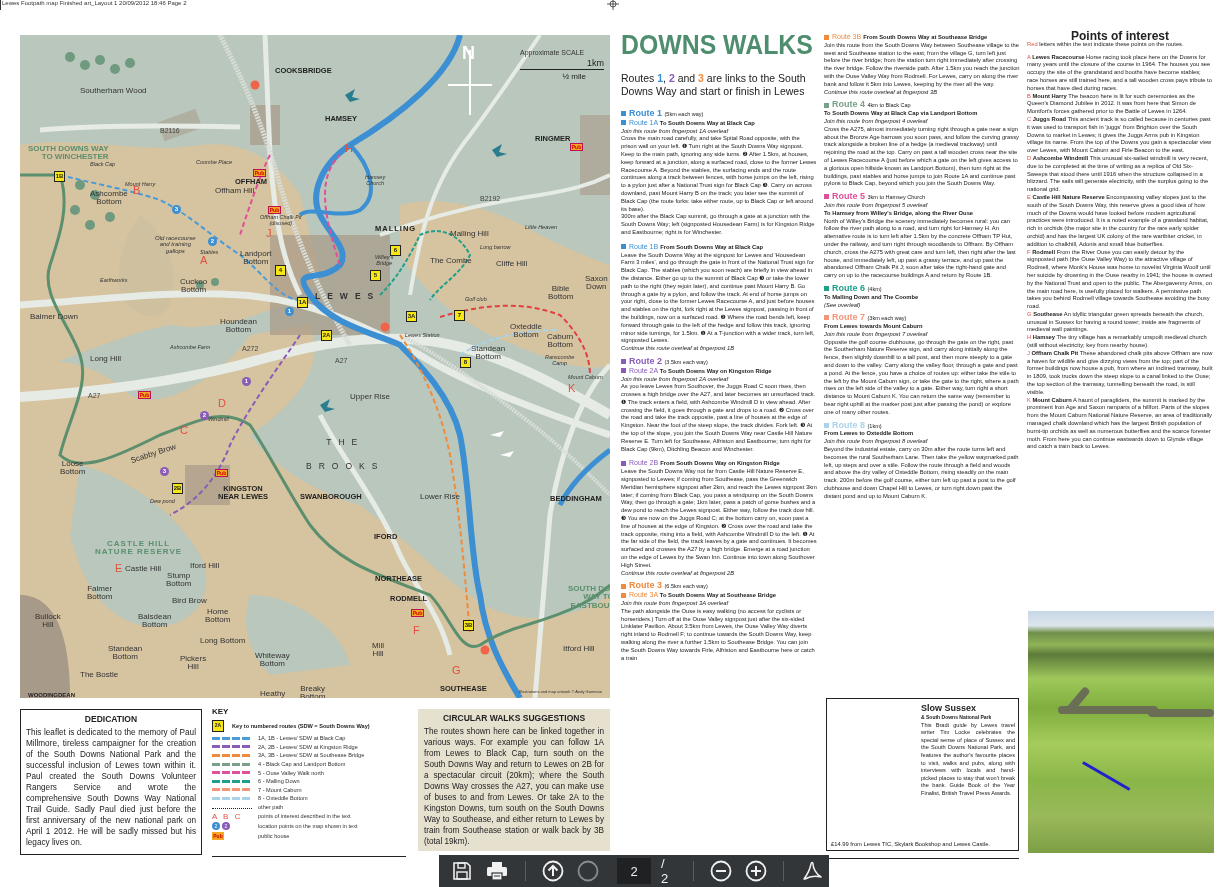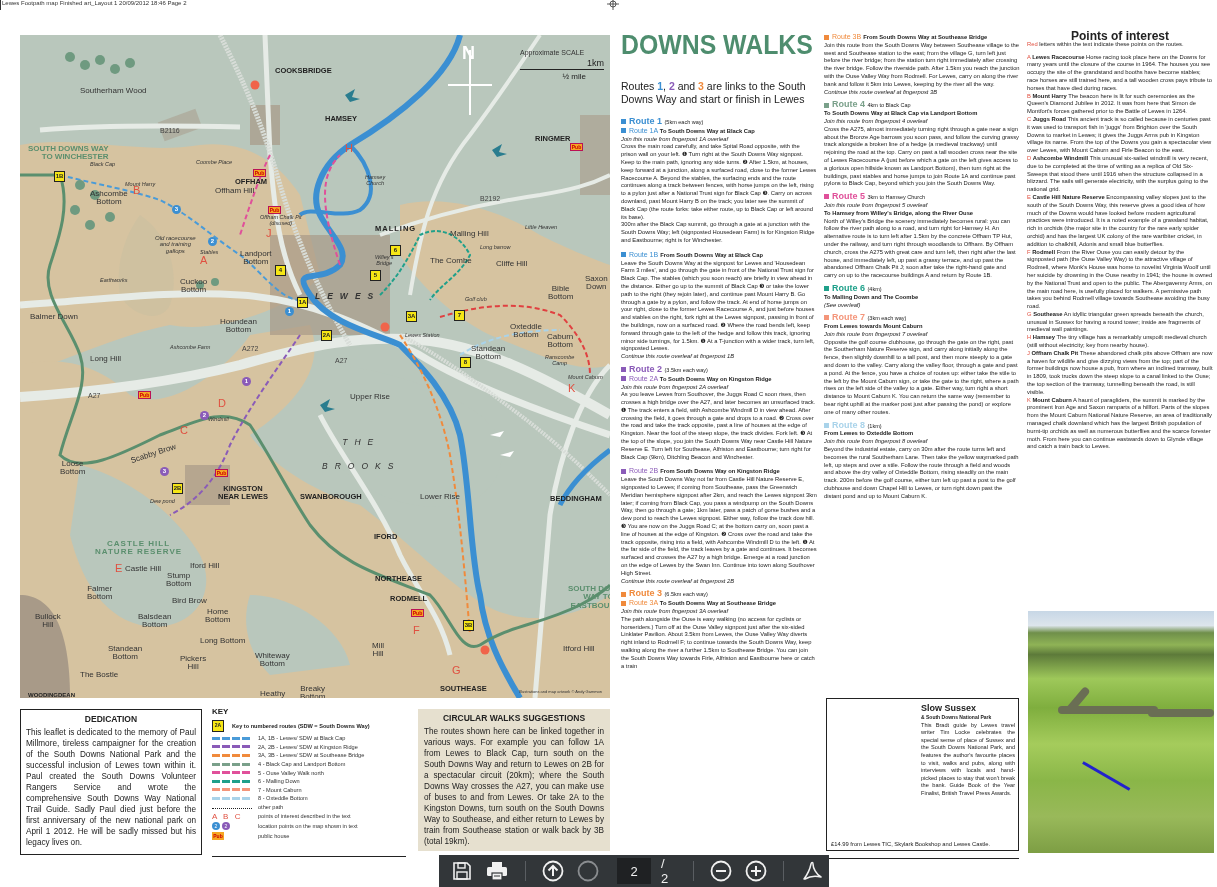--- a/index.html
+++ b/index.html
@@ -8,21 +8,21 @@
 
   .doc-header { position: absolute; left: 2px; top: 0; height: 10px; font-size: 6px; color: #333; white-space: nowrap; }
   .doc-header .cursor-line { position: absolute; left: -2px; top: 0; width: 1px; height: 10px; background: #333; }
   .crosshair { position: absolute; left: 607px; top: -2px; width: 12px; height: 12px; }
 
   
   .map { position: absolute; left: 20px; top: 35px; width: 590px; height: 663px; overflow: hidden; background: #b9c7bc; }
   .map svg { position: absolute; left: 0; top: 0; }
   .map-label { position: absolute; font-size: 8px; color: #333; white-space: nowrap; line-height: 1.05; text-align: center; }
   .map-label.town { font-weight: bold; font-size: 7.5px; color: #222; }
-  .map-label.big { font-size: 8.5px; letter-spacing: 7px; color: #333; font-style: italic; }
+  .map-label.big { font-size: 8.5px; letter-spacing: 7px; color: #333; }
   .map-label.road { font-size: 7px; color: #444; }
   .map-label.ital { font-style: italic; font-size: 5.5px; }
   .map-label.red { color: #e05040; font-size: 11px; }
   .map-label.sdw { color: #5b8f6e; font-weight: bold; font-size: 8px; text-align: right; }
   .marker { position: absolute; width: 11px; height: 11px; background: #f6e615; border: 1.5px solid #222; font-size: 6px; font-weight: bold; line-height: 8px; text-align: center; color: #222; }
   .pub { position: absolute; width: 13px; height: 8px; background: #f6a623; border: 1px solid #b15; font-size: 5px; font-weight: bold; line-height: 6px; text-align: center; color: #c00; }
   .loc { position: absolute; width: 9px; height: 9px; border-radius: 50%; color: #fff; font-size: 6px; font-weight: bold; text-align: center; line-height: 9px; }
   .loc.blue { background: #3b8fd2; }
   .loc.purple { background: #8a5bb8; }
   .north { position: absolute; left: 435px; top: 8px; width: 40px; height: 72px; }
@@ -64,21 +64,21 @@
   .col .rhead .small { font-size: 5.5px; font-weight: normal; color: #222; }
   .col .rsub { font-size: 7px; }
   .col .rsub b { font-size: 5.8px; color: #222; }
   .col .sq { display: inline-block; width: 5px; height: 5px; margin-right: 3px; vertical-align: middle; }
   .col .it { font-style: italic; }
   .col .bold { font-weight: bold; }
   .col1 { left: 621px; top: 30px; width: 196px; }
   .col2 { left: 824px; top: 33px; width: 196px; }
   .col3 { left: 1027px; top: 33px; width: 186px; }
   .title-big { font-size: 27px; font-weight: bold; color: #4e8d6e; letter-spacing: 0px; line-height: 30px; font-family: "Liberation Sans", sans-serif; transform: scaleX(0.92); transform-origin: left; white-space: nowrap; }
-  .intro { font-size: 10.5px; line-height: 13px; margin-top: 20px; margin-bottom: 12px; }
+  .intro { font-size: 10.5px; line-height: 13px; margin-top: 12px; margin-bottom: 12px; }
   .poi-title { font-size: 12px; font-weight: bold; text-align: center; }
   .poi-letter { color: #e05040; }
 
   
   .book { position: absolute; left: 826px; top: 698px; width: 193px; height: 153px; border: 1px solid #222; padding: 4px; }
   .book .cover { position: absolute; left: 4px; top: 4px; width: 85px; height: 126px; background: #d41f5e; overflow: hidden; }
   .book .cover .top { color: #fff; font-family: "Liberation Serif", serif; text-align: center; }
   .book .cover .slow { font-size: 9px; margin-top: 6px; }
   .book .cover .sussex { font-size: 15px; line-height: 14px; }
   .book .cover .sdnp { font-size: 4.5px; }
@@ -261,21 +261,21 @@
   <div class="map-label ital" style="left:150px;top:310px;">Ashcombe Farm</div>
   <div class="map-label road" style="left:222px;top:310px;">A272</div>
   <div class="map-label" style="left:70px;top:320px;">Long Hill</div>
   <div class="map-label road" style="left:68px;top:357px;">A27</div>
   <div class="map-label road" style="left:315px;top:322px;">A27</div>
   <div class="map-label ital" style="left:188px;top:382px;">Windmill</div>
   <div class="map-label" style="left:330px;top:358px;">Upper Rise</div>
   <div class="map-label" style="left:110px;top:415px;transform:rotate(-18deg);">Scabby Brow</div>
   <div class="map-label" style="left:40px;top:425px;white-space:pre;">Loose
 Bottom</div>
-  <div class="map-label big" style="left:302px;top:395px;white-space:pre;line-height:24px;">THE
+  <div class="map-label big" style="left:286px;top:395px;white-space:pre;line-height:24px;">THE
 BROOKS</div>
   <div class="map-label town" style="left:198px;top:450px;white-space:pre;">KINGSTON
 NEAR LEWES</div>
   <div class="map-label town" style="left:280px;top:458px;">SWANBOROUGH</div>
   <div class="map-label" style="left:400px;top:458px;">Lower Rise</div>
   <div class="map-label town" style="left:530px;top:460px;">BEDDINGHAM</div>
   <div class="map-label ital" style="left:130px;top:464px;">Dew pond</div>
   <div class="map-label town" style="left:338px;top:498px;padding-left:16px;">IFORD</div>
   <div class="map-label sdw" style="left:75px;top:505px;white-space:pre;text-align:center;letter-spacing:1px;">CASTLE HILL
 NATURE RESERVE</div>

